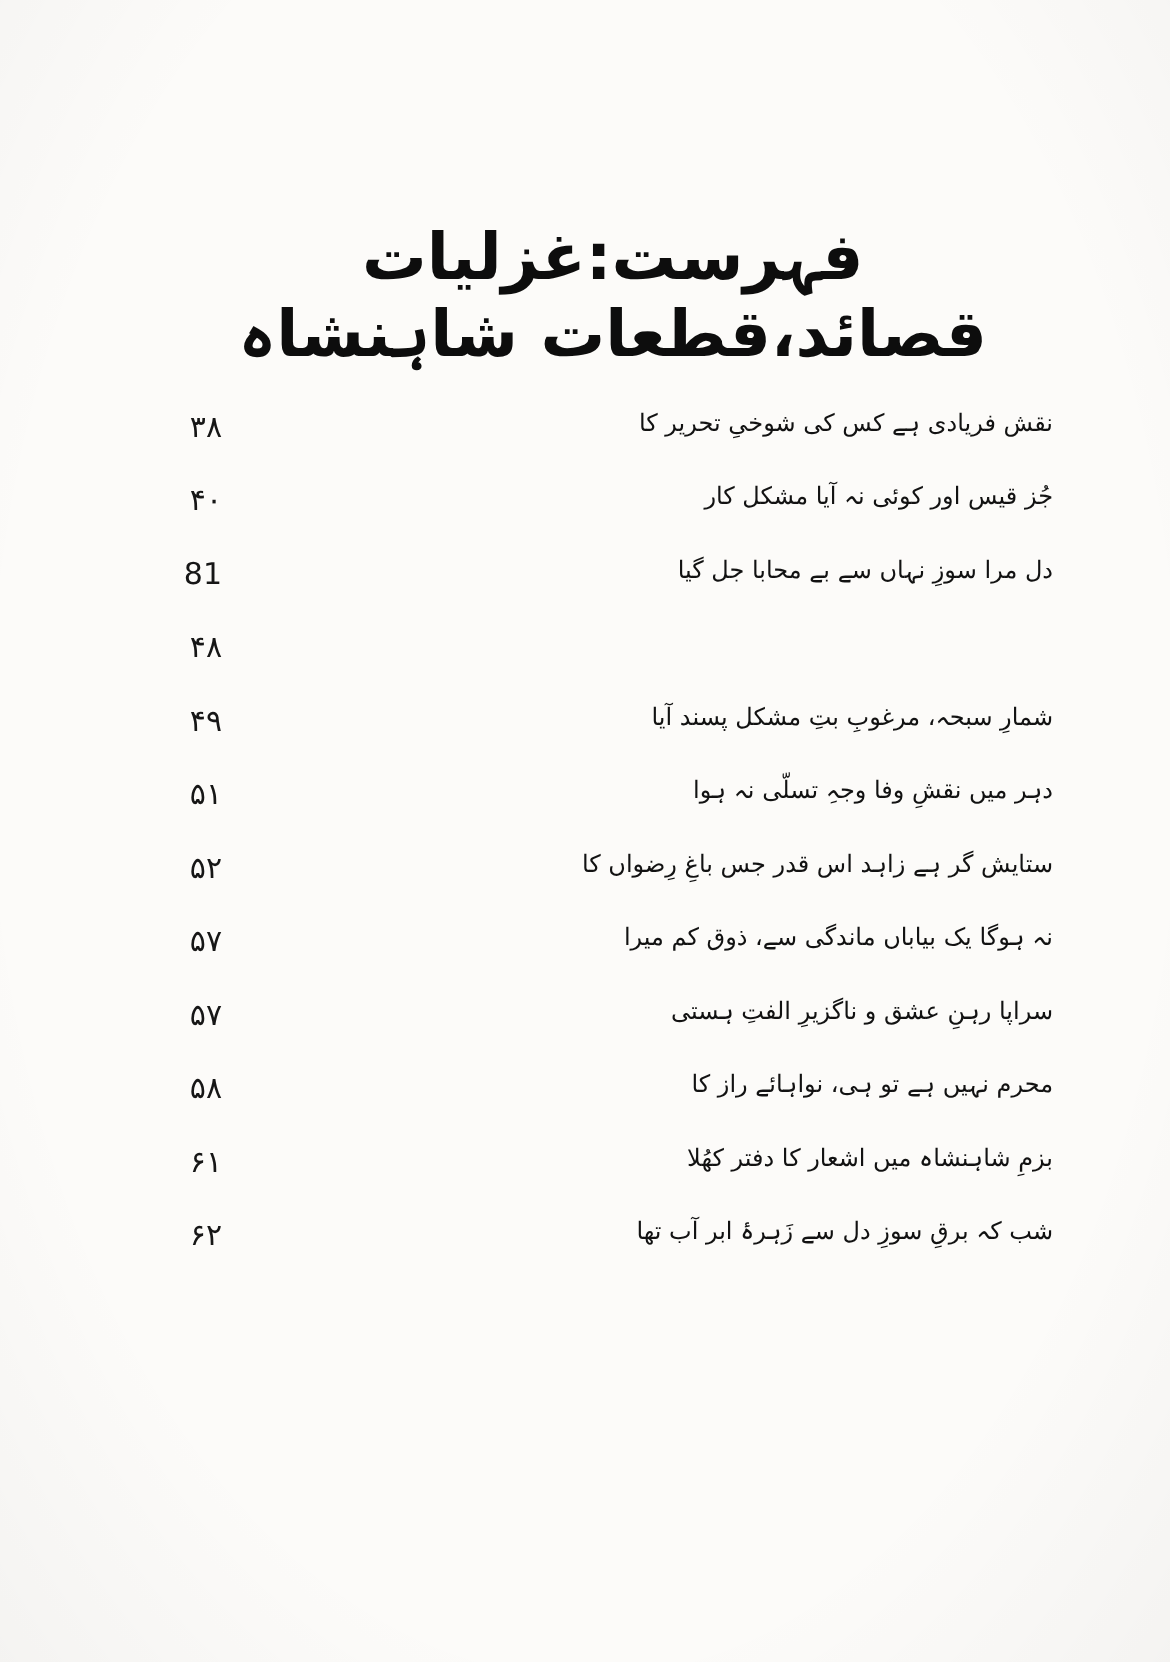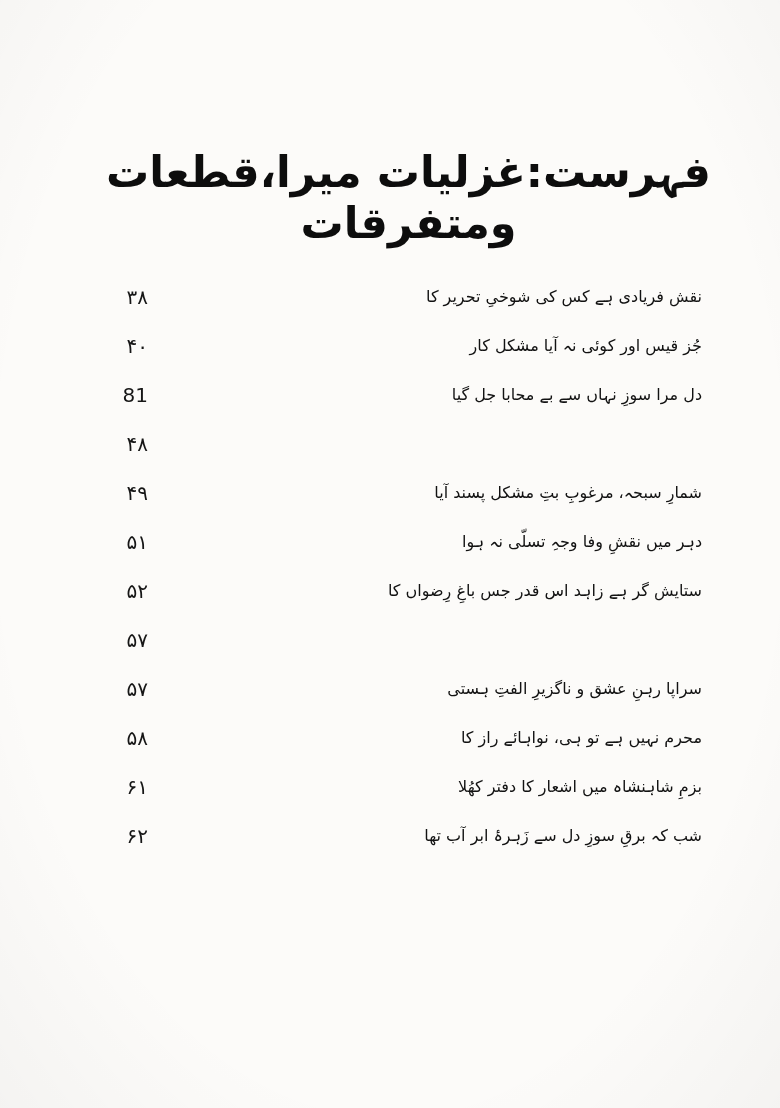--- a/index.html
+++ b/index.html
@@ -38,21 +38,20 @@
   }
   .entries {
     position: absolute;
     top: 272px;
     left: 0;
     right: 0;
   }
   .row {
     height: 49px;
     display: flex;
-    align-items: center;
     justify-content: space-between;
     padding: 0 78px 0 110px;
   }
   .num {
     min-width: 38px;
     text-align: right;
     direction: rtl;
     font-size: 20px;
     color: #161616;
     font-family: "DejaVu Sans", sans-serif;
@@ -64,21 +63,21 @@
     color: #121212;
     white-space: nowrap;
     font-family: "DejaVu Sans", sans-serif;
   }
 </style>
 </head>
 <body>
 
 <div class="scan-surface"></div>
 
-<h1 class="title">فہرست:غزلیات میرا،قطعات ومتفرقات</h1>
+<h1 class="title">فہرست:غزلیات قصائد،قطعات شاہنشاہ</h1>
 
 <div class="entries" id="entries">
   <div class="row">
     <span class="num">۳۸</span>
     <span class="text">نقش فریادی ہے کس کی شوخیِ تحریر کا</span>
   </div>
 
   <div class="row">
     <span class="num">۴۰</span>
     <span class="text">جُز قیس اور کوئی نہ آیا مشکل کار</span>
@@ -105,20 +104,21 @@
     <span class="text">دہر میں نقشِ وفا وجہِ تسلّی نہ ہوا</span>
   </div>
 
   <div class="row">
     <span class="num">۵۲</span>
     <span class="text">ستایش گر ہے زاہد اس قدر جس باغِ رِضواں کا</span>
   </div>
 
   <div class="row">
     <span class="num">۵۷</span>
+    <span class="text">نہ ہوگا یک بیاباں ماندگی سے، ذوق کم میرا</span>
   </div>
 
   <div class="row">
     <span class="num">۵۷</span>
     <span class="text">سراپا رہنِ عشق و ناگزیرِ الفتِ ہستی</span>
   </div>
 
   <div class="row">
     <span class="num">۵۸</span>
     <span class="text">محرم نہیں ہے تو ہی، نواہائے راز کا</span>

